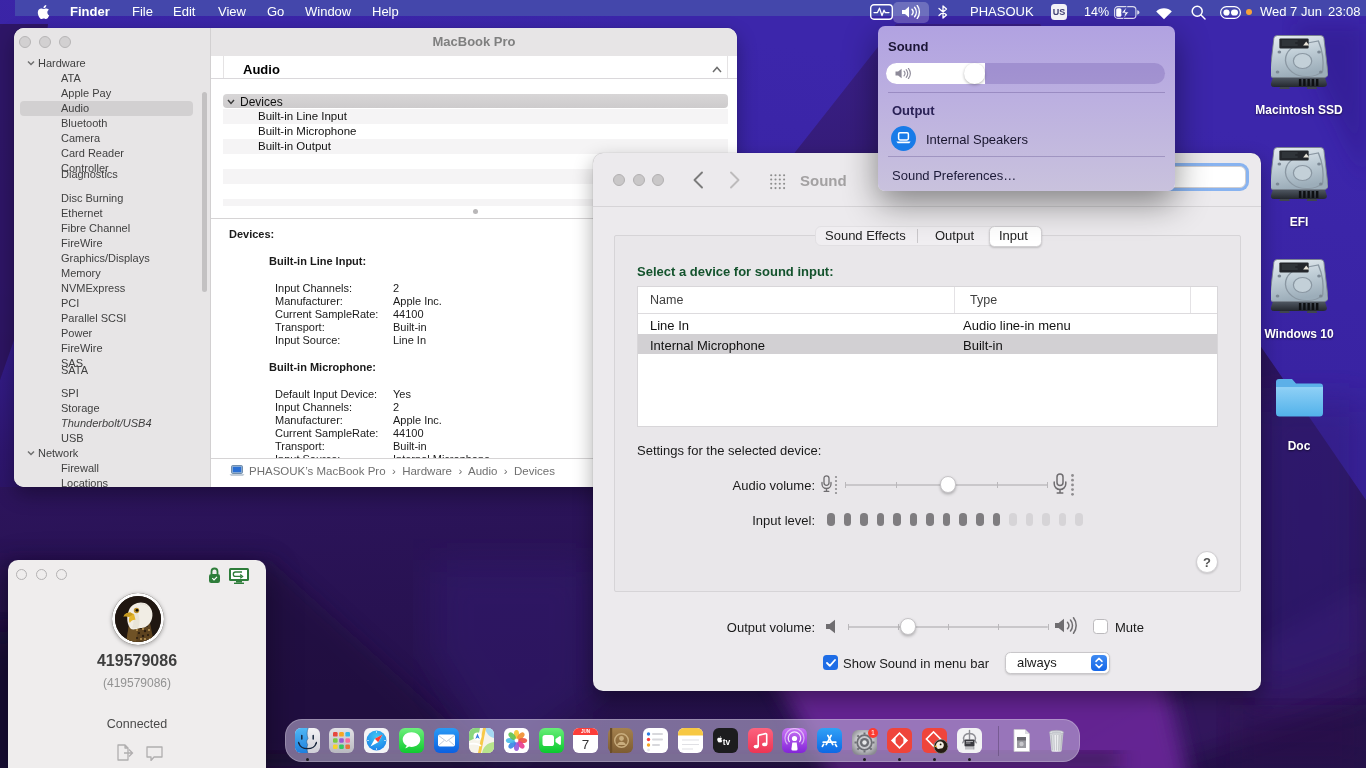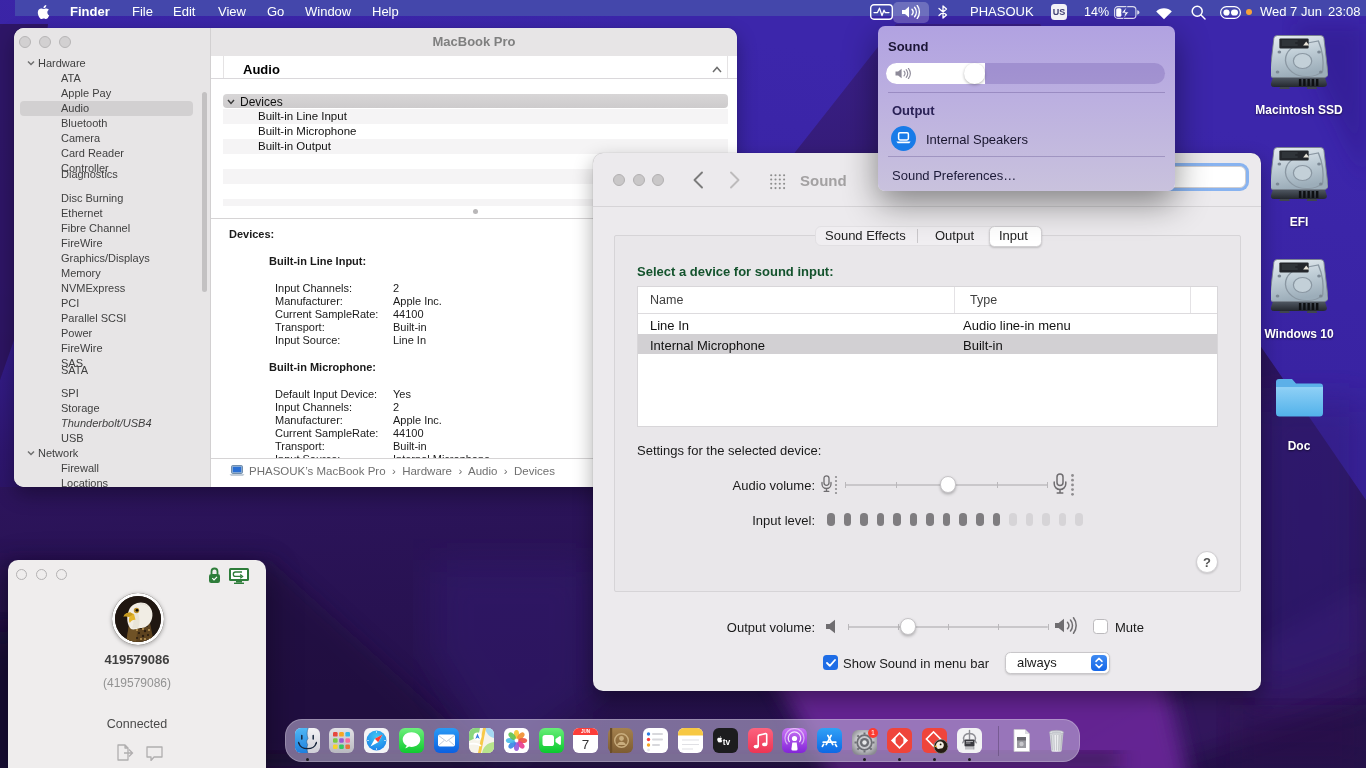--- a/index.html
+++ b/index.html
@@ -371,21 +371,21 @@
         </g>
       <path d="M17 34 C13 30 12 22 15 15 C18 8 28 5 34 10 C39 14 40 22 36 28 C33 32 30 33 26 33 C23 34 19 35 17 34 Z" fill="#f1ede4"></path>
       <path d="M18 33 C20 28 20 24 18 20 L24 18 C26 24 26 29 24 33 Z" fill="#e3ddd0" opacity="0.6"></path>
       <path d="M16.5 17.5 C13 17.5 10.5 19 9.5 21.5 C12 21 14 21.2 15.5 22.3 C14.6 24.3 14.8 26.3 15.8 28 C17.3 25.6 19 24.6 21.5 24.8 L20 19 Z" fill="#e4b52c"></path>
       <path d="M16.5 17.5 C13 17.5 10.5 19 9.5 21.5 C11.5 21 13.5 21 15 21.8 L19 19.5 Z" fill="#c69a1f"></path>
       <circle cx="22.5" cy="15.5" r="2.7" fill="#b98e2a"></circle>
       <circle cx="23" cy="15.3" r="1.4" fill="#15100a"></circle>
       <path d="M26 9 C29 8.4 32 9.4 34 11.5" stroke="#d8d2c4" stroke-width="0.8" fill="none" opacity="0.7"></path>
     </g>
   </svg>
-  <div class="abs" style="left:0;top:92px;width:258px;text-align:center;font-size:13px;font-weight:bold;color:#3e3e3e;">419579086</div>
+  <div class="abs" style="left:0;top:92px;width:258px;text-align:center;font-size:16px;font-weight:bold;color:#3e3e3e;">419579086</div>
   <div class="abs" style="left:0;top:116px;width:258px;text-align:center;font-size:12px;color:#929292;">(419579086)</div>
   <div class="abs" style="left:0;top:157px;width:258px;text-align:center;font-size:12.5px;color:#4a4a4a;">Connected</div>
   <svg class="abs" style="left:107px;top:184px;" width="19" height="17" viewBox="0 0 19 17">
       <path d="M3 1 h7 l3 3 v12 h-10 z M10 1 v3 h3" fill="none" stroke="#b0aeaf" stroke-width="1.3" stroke-linejoin="round"></path>
       <path d="M8 9 h8 M13 5.5 L16.5 9 L13 12.5" fill="none" stroke="#b0aeaf" stroke-width="1.3" transform="translate(1,0)"></path>
     </svg>
   <svg class="abs" style="left:138px;top:186px;" width="17" height="15" viewBox="0 0 17 15">
       <path d="M1 1 h15 v10 h-8 l-3 3.5 v-3.5 h-4 z" fill="none" stroke="#b0aeaf" stroke-width="1.3" stroke-linejoin="round"></path>
     </svg>
 </div>

